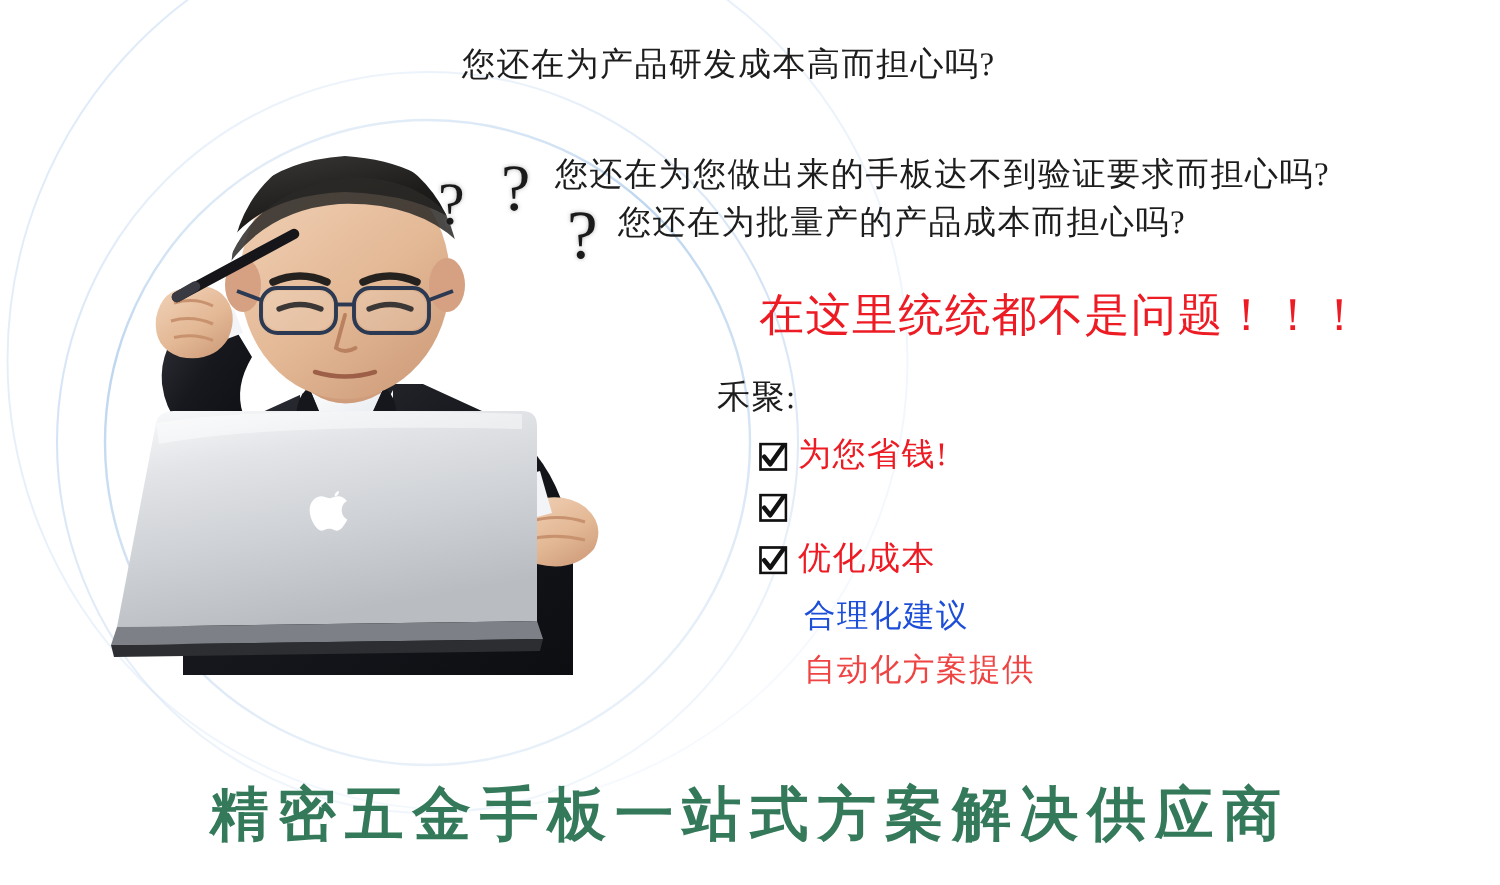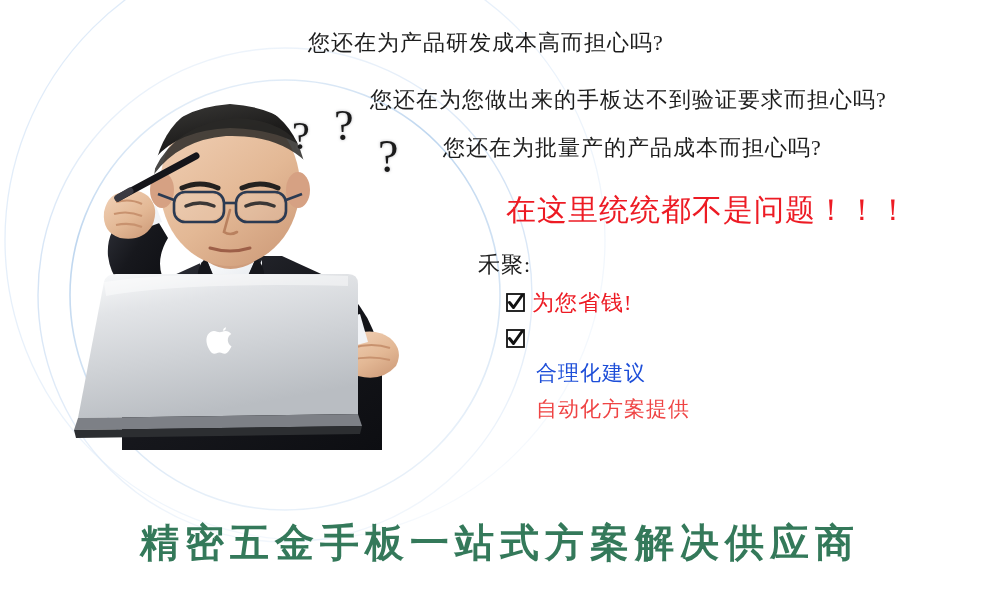--- a/index.html
+++ b/index.html
@@ -69,21 +69,21 @@
   .qline {
     position: absolute;
     color: #1d1d1d;
     font-family: "Liberation Serif", "DejaVu Serif", serif;
     font-size: 22px;
     letter-spacing: 1px;
     white-space: nowrap;
   }
   .qline.l1 { left: 308px; top: 28px; }
   .qline.l2 { left: 370px; top: 85px; }
-  .qline.l3 { left: 443px; top: 133px; }
+  .qline.l3 { left: 412px; top: 133px; }
 
   
   .slogan {
     position: absolute;
     left: 506px;
     top: 190px;
     font-family: Liberation Mono, monospace;
     font-size: 30px;
     letter-spacing: 1px;
     white-space: nowrap;
@@ -101,21 +101,21 @@
     font-family: "Liberation Serif", "DejaVu Serif", serif;
     font-size: 22px;
     color: #1d1d1d;
     letter-spacing: 1px;
     margin: 0 0 10px 0;
     white-space: nowrap;
   }
 
   .benefit-row {
     display: flex;
-    align-items: flex-start;
+    align-items: center;
     margin-left: 28px;
     margin-bottom: 11px;
     white-space: nowrap;
   }
 
   .checkbox {
     flex: 0 0 auto;
     width: 19px;
     height: 19px;
     margin-top: 3px;
@@ -300,21 +300,21 @@
     </g>
   </svg>
 
   <div class="qmarks">
     <span class="qmark q1">?</span>
     <span class="qmark q2">?</span>
     <span class="qmark q3">?</span>
   </div>
 
   <div class="qline l1" style="color: rgb(29, 29, 29);">您还在为产品研发成本高而担心吗?</div>
-  <div class="qline l2" style="color: rgb(29, 29, 29);">您还在为您做出来的手板达不到验证要求而担心吗?</div>
+  <div class="qline l2" style="color: rgb(29, 29, 29); margin-top: 16px;">您还在为您做出来的手板达不到验证要求而担心吗?</div>
   <div class="qline l3" style="color: rgb(29, 29, 29);">您还在为批量产的产品成本而担心吗?</div>
 
   <div class="slogan" style="color: rgb(237, 27, 36);">在这里统统都不是问题！！！</div>
 
   <div class="benefits">
 
     <div class="brand-label" style="color: rgb(29, 29, 29);">禾聚:</div>
 
     <div class="benefit-row">
       <span class="checkbox">
@@ -328,20 +328,29 @@
 
     <div class="benefit-row">
       <span class="checkbox">
         <svg width="19" height="19" viewBox="0 0 19 19">
           <rect x="1" y="1" width="17" height="17" fill="#ffffff" stroke="#111111" stroke-width="1.8"></rect>
           <path d="M3.5 9.5 L7.5 14.5 L16 2.5" fill="none" stroke="#111111" stroke-width="3" stroke-linecap="round" stroke-linejoin="round"></path>
         </svg>
       </span>
     </div>
 
+    <div class="benefit-row">
+      <span class="checkbox">
+        <svg width="19" height="19" viewBox="0 0 19 19">
+          <rect x="1" y="1" width="17" height="17" fill="#ffffff" stroke="#111111" stroke-width="1.8"></rect>
+          <path d="M3.5 9.5 L7.5 14.5 L16 2.5" fill="none" stroke="#111111" stroke-width="3" stroke-linecap="round" stroke-linejoin="round"></path>
+        </svg>
+      </span>
+      <span class="benefit-text" style="color: rgb(237, 27, 36);">优化成本</span>
+    </div>
 
     <div class="subpoint" style="color: #1d4ed8;">合理化建议</div>
     <div class="subpoint" style="color: #ef4444;">自动化方案提供</div>
   </div>
 
   <div class="footer-title" style="color: rgb(52, 121, 90);">精密五金手板一站式方案解决供应商</div>
 
 </div>
 
 </body></html>

